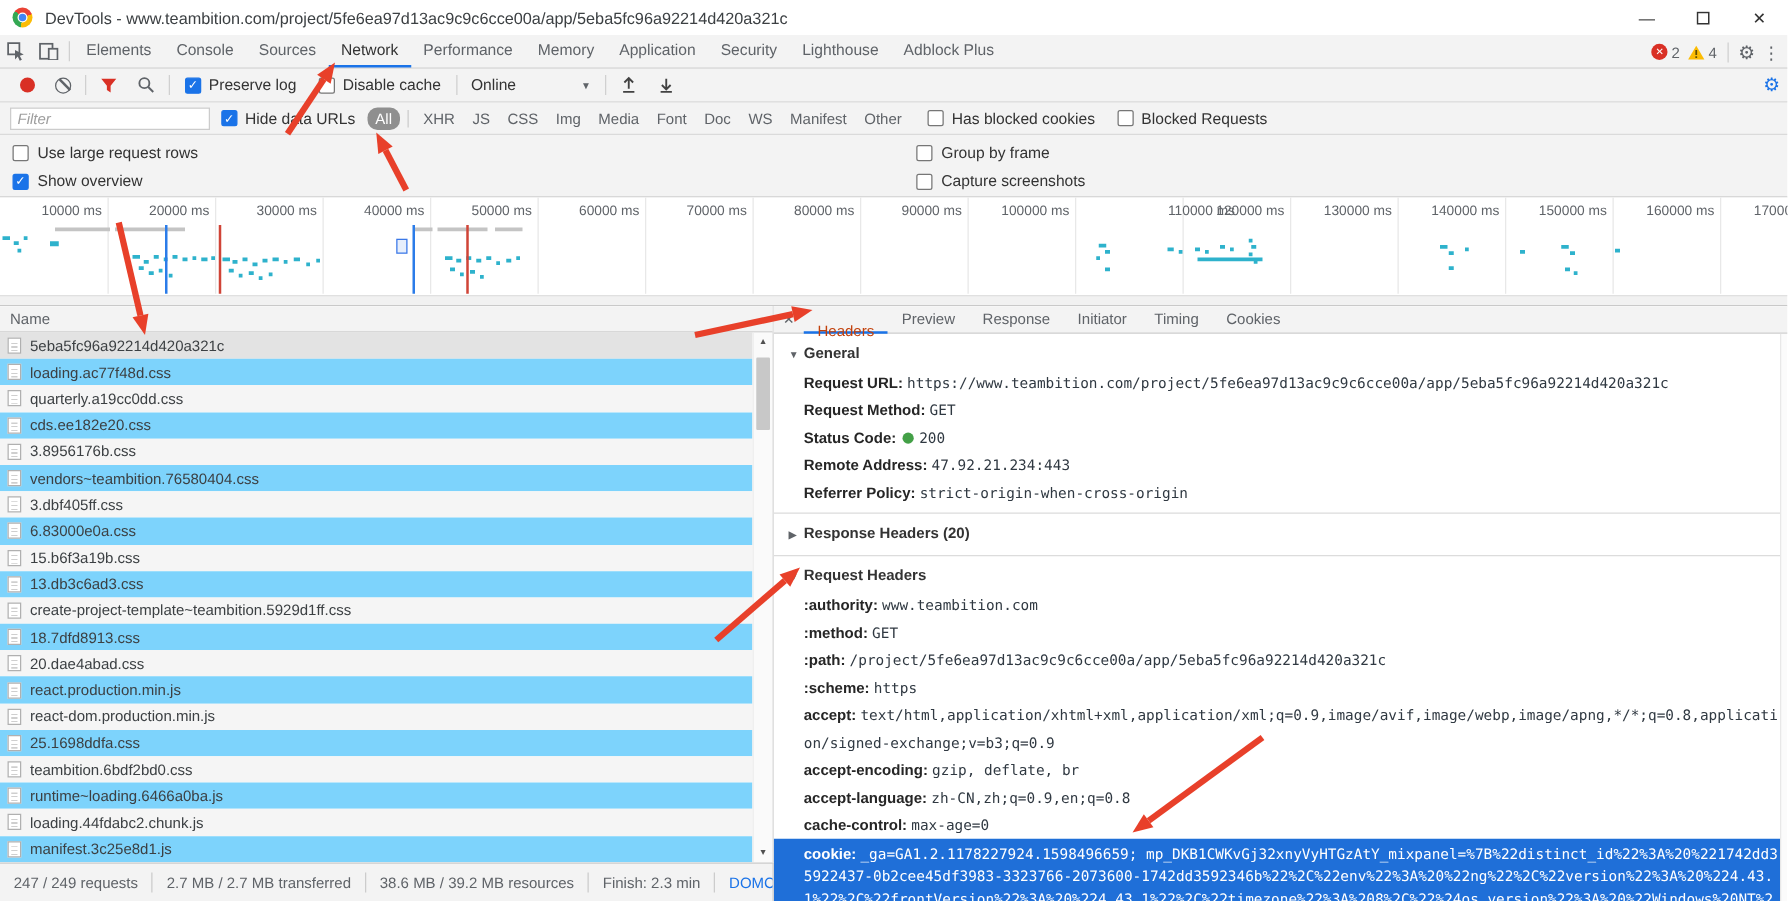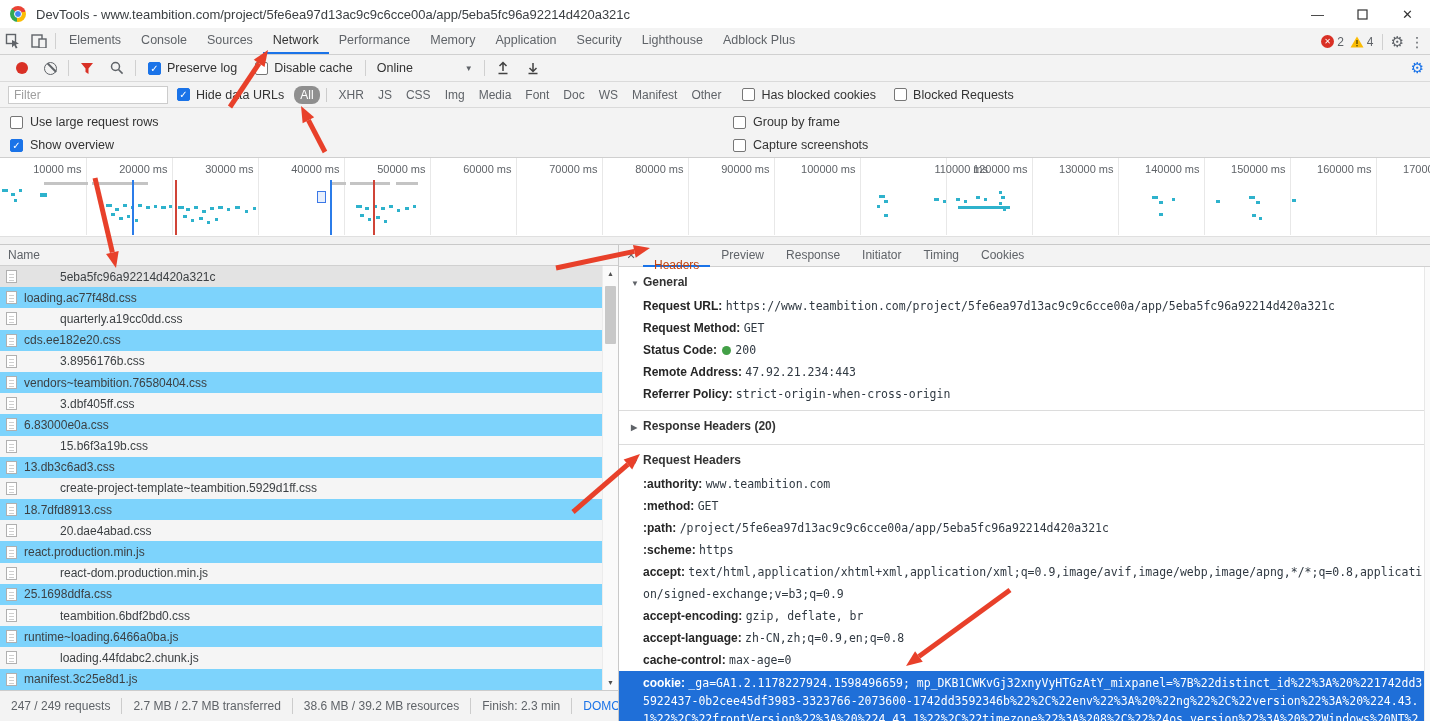--- a/index.html
+++ b/index.html
@@ -34,21 +34,21 @@
   .clear-ic::after { content:""; position:absolute; left:50%; top:-1px; width:1.5px; height:12px; background:#5f6368; transform:rotate(-45deg); }
   .cb { width:13px; height:13px; border:1px solid #767676; border-radius:2px; background:#fff; display:inline-flex; align-items:center; justify-content:center; flex:none; }
   .cb.on { background:#1a73e8; border-color:#1a73e8; color:#fff; font-size:10px; }
   .cb-item { display:flex; align-items:center; gap:6px; font-size:12.5px; color:#333; margin:0 9px; }
   .throttle { display:flex; align-items:center; font-size:12.5px; color:#333; margin:0 8px; }
   .caret { font-size:8px; color:#5f6368; margin-left:52px; }
   .net-gear { position:absolute; right:6px; font-size:15px; color:#1a73e8; }
 
   
   .filterbar { height:26px; background:#f3f3f3; border-bottom:1px solid #dadada; display:flex; align-items:center; padding-left:8px; }
-  .filter-input { width:160px; height:18px; border:1px solid #ccc; background:#fff; font-size:12px; padding:0 5px; color:#333; font-family:"Liberation Sans",sans-serif; }
+  .filter-input { width:160px; height:18px; border:1px solid #ccc; background:#fff; font-size:12px; padding:0 5px; color:#333; font-family:"Liberation Sans",sans-serif;font-style:italic; }
   .filter-input::placeholder { color:#9e9e9e; }
   .pill { font-size:12px; color:#5f6368; padding:2px 6px; margin:0 1px; border-radius:8px; }
   .pill.active { background:#8f8f8f; color:#fff; }
   .typesep { width:1px; height:14px; background:#ccc; margin:0 5px; }
 
   
   .optionsbar { height:50px; background:#f3f3f3; border-bottom:1px solid #cfcfcf; position:relative; font-size:12.5px; }
   .opt { position:absolute; display:flex; align-items:center; gap:7px; color:#333; }
 
   
@@ -63,21 +63,21 @@
   .ovbar { position:absolute; background:#c4c4c4; }
   .ovsel { position:absolute; border:1.5px solid #3b78e7; background:rgba(59,120,231,.12); }
 
   
   .content { display:flex; height:445px; position:relative; }
   .left-panel { width:619px; border-right:1px solid #c9c9c9; display:flex; flex-direction:column; background:#fff; }
   .name-header { height:21px; background:#f3f3f3; border-bottom:1px solid #d0d0d0; font-size:12px; color:#5f6368; display:flex; align-items:center; padding-left:8px; flex:none; }
   .req-list { position:relative; height:424px; overflow:hidden; }
   .req-rows { position:absolute; left:0; top:0; right:16px; }
   .req-row { height:21.2px; display:flex; align-items:center; padding-left:6px; font-size:12px; color:#3c4043; background:#7dd3fc; }
-  .req-row.shade { background:#f5f5f5;gap:36px; }
+  .req-row.shade { background:#f5f5f5; }
   .req-row.selected { background:#e3e3e3; }
   .doc-ic { width:11px; height:13px; border:1px solid #b0b0b0; background:#fff; margin-right:7px; position:relative; flex:none; }
   .doc-ic::after { content:""; position:absolute; left:2px; right:2px; top:3px; height:7px;
      background:repeating-linear-gradient(#cfcfcf 0 1px, transparent 1px 3px); }
   
   .vscroll { position:absolute; top:0; right:0; bottom:0; width:16px; background:#fafafa; border-left:1px solid #ececec; }
   .vs-btn { height:15px; display:flex; align-items:center; justify-content:center; font-size:7px; color:#505050; }
   .vs-btn.down { position:absolute; bottom:0; left:0; right:0; }
   .vs-thumb { position:absolute; left:2px; right:2px; top:20px; height:58px; background:#c8c8c8; border-radius:1px; }
 

